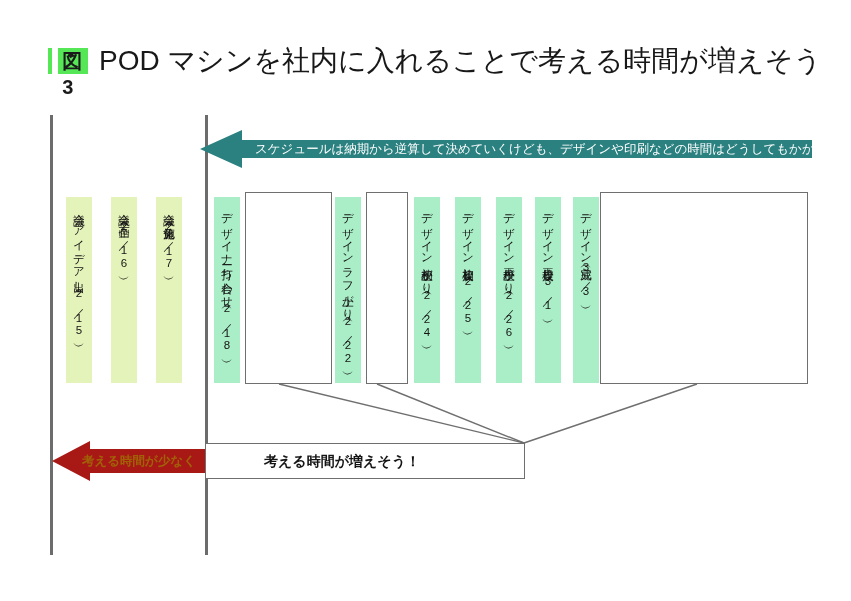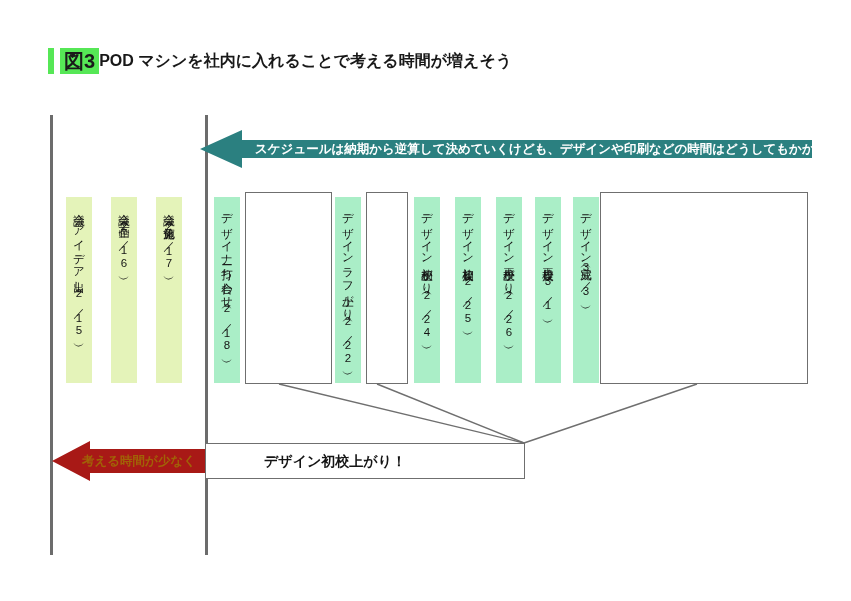--- a/index.html
+++ b/index.html
@@ -43,22 +43,23 @@
     background: #56e756;
     color: #1a1a1a;
     font-size: 20px;
     line-height: 26px;
     height: 26px;
     padding: 0 4px;
     font-weight: 700;
     letter-spacing: 0px;
   }
   .title-text {
-    font-size: 16px;
-    font-weight: 700;
+    margin-left: 11px;
+    font-size: 28px;
+    font-weight: 400;
     color: #181818;
     white-space: nowrap;
   }
 
   
   .vrule {
     position: absolute;
     width: 3px;
     background: #6c6c6c;
   }
@@ -76,21 +77,21 @@
   .teal-arrow svg { display: block; }
   .teal-arrow .lbl {
     position: absolute;
     left: 55px;
     top: 0;
     height: 38px;
     line-height: 38px;
     font-size: 12.5px;
     color: #ffffff;
     white-space: nowrap;
-    font-weight: 700;
+    font-weight: 400;
     text-align: center;
   }
 
   
   .chip {
     position: absolute;
     top: 197px;
     width: 26px;
     height: 186px;
     writing-mode: vertical-rl;
@@ -211,16 +212,16 @@
   </svg>
 
   <div class="red-arrow">
     <svg width="155" height="40" viewBox="0 0 155 40" xmlns="http://www.w3.org/2000/svg">
       <polygon points="0,20 38,0 38,8 155,8 155,32 38,32 38,40" fill="#a81916"></polygon>
     </svg>
     <div class="lbl">考える時間が少なく</div>
   </div>
 
   <div class="callout">
-    <div class="lbl">デザイン初校上がり！</div>
+    <div class="lbl">考える時間が増えそう！</div>
   </div>
 
 </div>
 
 </body></html>

